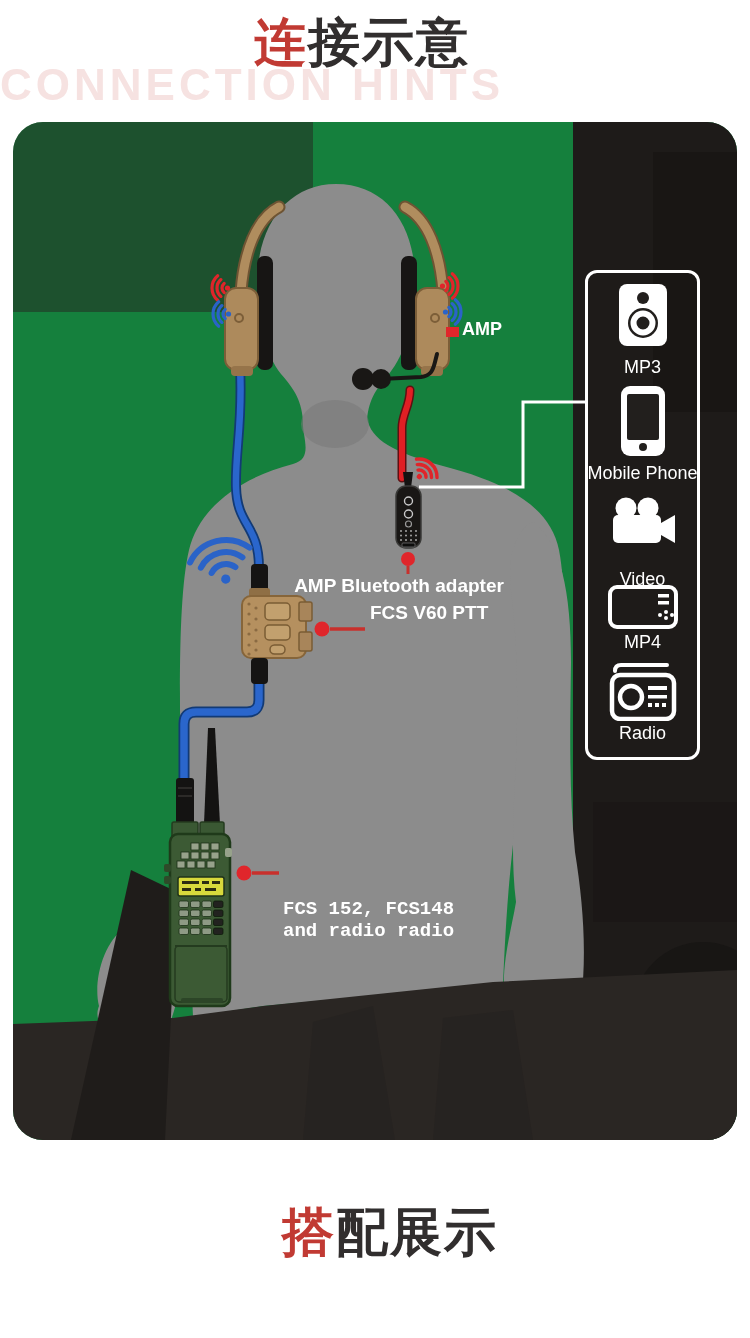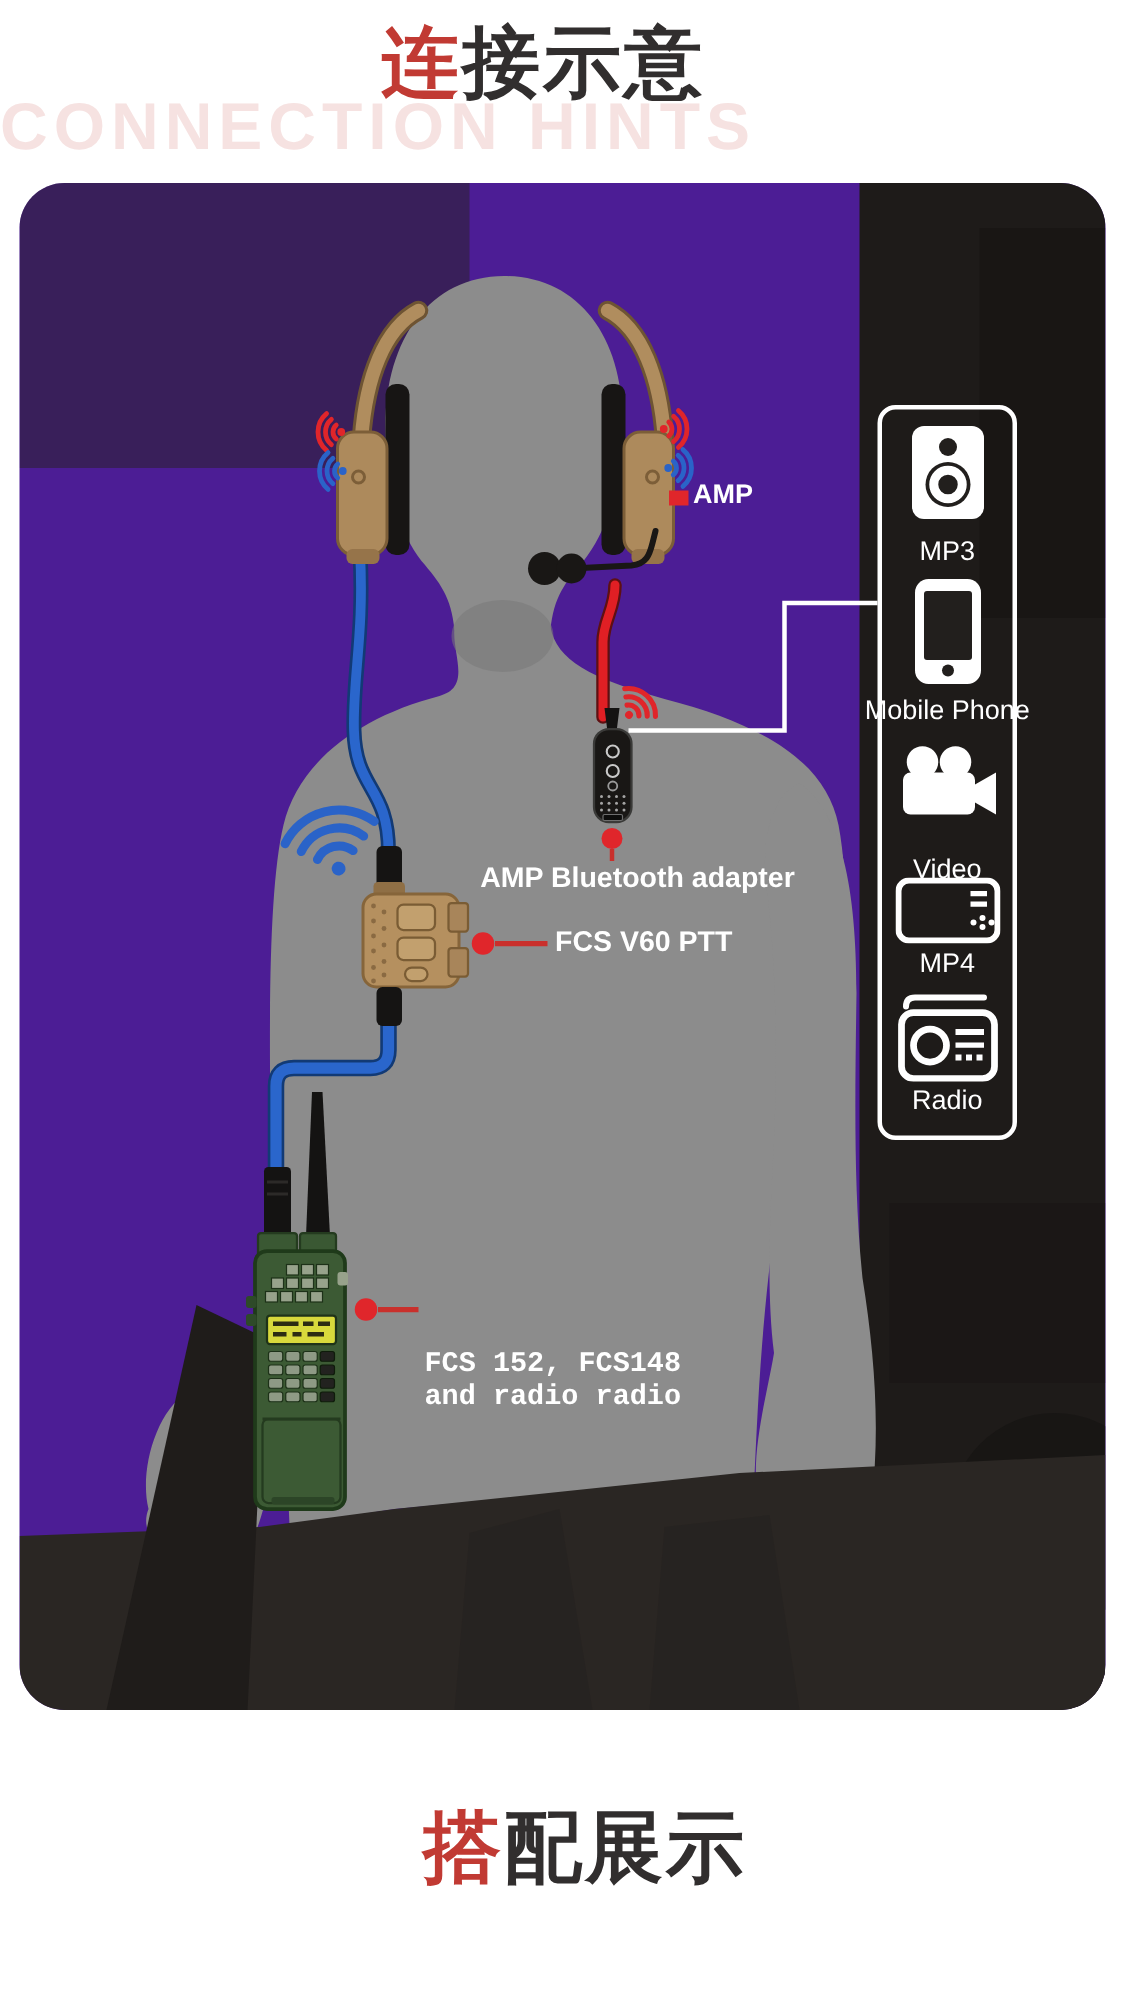--- a/index.html
+++ b/index.html
@@ -8,32 +8,32 @@
   .watermark{position:absolute;left:0;width:750px;text-align:left;
              font-weight:bold;color:#f6e2e1;letter-spacing:4px;white-space:nowrap;z-index:1;}
   .wm-top{top:60px;font-size:44px;}
   .wm-bottom{top:1240px;font-size:46px;letter-spacing:6px;}
   .big-title{position:absolute;left:0;width:724px;text-align:center;z-index:2;
              font-size:52px;font-weight:bold;color:#312e2e;letter-spacing:2px;line-height:1;}
   .t-top{top:16px;}
   .t-bottom{top:1206px;margin-left:28px;}
   .big-title .red{color:#c13a33;}
   
-  .panel{position:absolute;left:13px;top:122px;width:724px;height:1018px;background:#4c1d95;
+  .panel{position:absolute;left:13px;top:122px;width:724px;height:1018px;background:#15803d;
          border-radius:30px;overflow:hidden;z-index:2;}
   .panel svg.scene{position:absolute;left:0;top:0;}
   
   .lbl{position:absolute;color:#ffffff;font-weight:600;font-size:19px;line-height:22px;
        font-family:"Liberation Sans",sans-serif;white-space:nowrap;z-index:5;}
   .lbl-amp{left:449px;top:196px;font-size:18px;}
-  .lbl-adapter{left:306px;top:453px;width:212px;text-align:center;}
-  .lbl-ptt{left:357px;top:496px;}
+  .lbl-adapter{left:280px;top:453px;width:212px;text-align:center;}
+  .lbl-ptt{left:357px;top:480px;}
   .lbl-radio{left:270px;top:776px;font-family:Liberation Mono, monospace;}
   
-  .devices-box{position:absolute;left:572px;top:148px;width:93px;height:490px;
+  .devices-box{position:absolute;left:572px;top:148px;width:115px;height:490px;
                border:3px solid #ffffff;border-radius:12px;box-sizing:border-box;z-index:4;}
   .devices-box .d-icon{position:absolute;left:50%;transform:translateX(-50%);}
   .devices-box .d-cap{position:absolute;left:50%;transform:translateX(-50%);
                       color:#fff;font-size:18px;font-weight:500;white-space:nowrap;}
   .i-speaker{top:10px;}  .c-mp3{top:84px;}
   .i-phone{top:112px;}   .c-phone{top:190px;}
   .i-video{top:224px;}   .c-video{top:296px;}
   .i-mp4{top:312px;}     .c-mp4{top:359px;}
   .i-radio{top:386px;}   .c-radio{top:450px;}
 </style>

